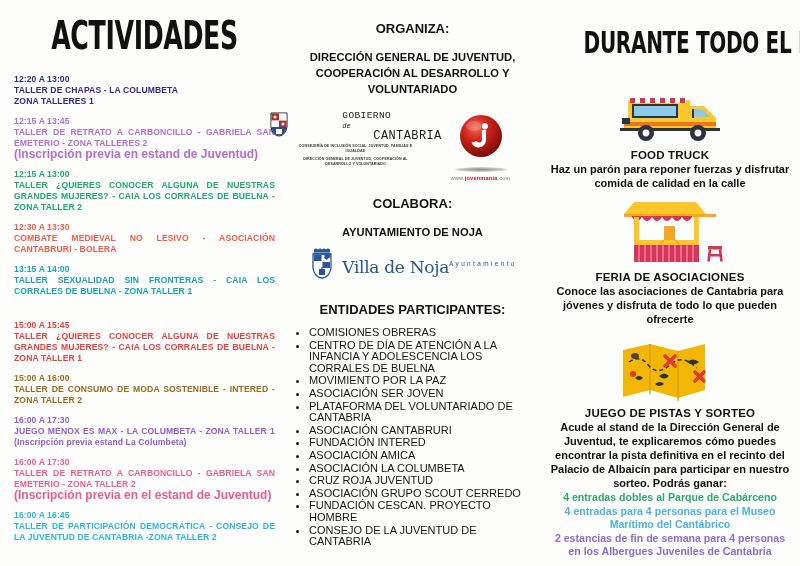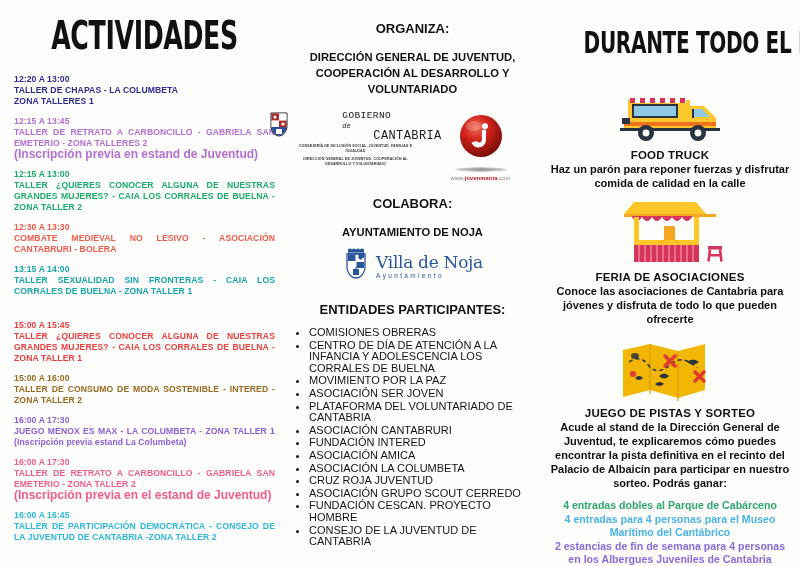--- a/index.html
+++ b/index.html
@@ -81,21 +81,21 @@
   .jm-shadow{
     width:54px;height:5px;border-radius:50%;
     background:radial-gradient(ellipse at center,#8a8a8a 0%,#c9c9c9 55%,rgba(255,255,255,0) 78%);
     margin-top:4px;
   }
   .jm-url{font-size:5.6px;color:#7a7a7a;margin-top:3px;letter-spacing:.2px;}
   .jm-url b{color:#c1121c;}
 
   
   .noja{display:flex;align-items:center;justify-content:center;gap:6px;margin:8px 0 4px 0;}
-  .noja-txt{display:flex;flex-direction:column;line-height:1;}
+  .noja-txt{display:flex;flex-direction:row;line-height:1;}
   .noja-txt .n1{
     font-family:"DejaVu Serif",serif;font-size:17px;color:#29559b;letter-spacing:-.3px;
   }
   .noja-txt .n2{
     font-size:6.4px;color:#29559b;letter-spacing:2.4px;margin-top:2px;
   }
 
   .ent-h{
     text-align:center;font-weight:bold;color:#111;
     font-size:13px;margin:16px 0 10px 0;
@@ -108,21 +108,21 @@
 
   
   .card{text-align:center;margin-bottom:4px;}
   .card .art{display:flex;justify-content:center;align-items:flex-end;height:74px;}
   .card h3{
     font-size:11.5px;font-weight:bold;color:#111;margin:3px 0 1px 0;letter-spacing:.2px;
   }
   .card p{
     font-size:11px;font-weight:bold;color:#111;margin:0;line-height:14px;
   }
-  .prizes{margin-top:9px;}
+  .prizes{margin-top:1px;}
   .prizes div{font-size:10.6px;font-weight:bold;line-height:13.5px;}
 </style>
 </head>
 <body>
 
 <div class="poster">
 
   <div class="col-left">
     <div class="display-title" id="activities-title">ACTIVIDADES</div>
     <div id="activities-list">

